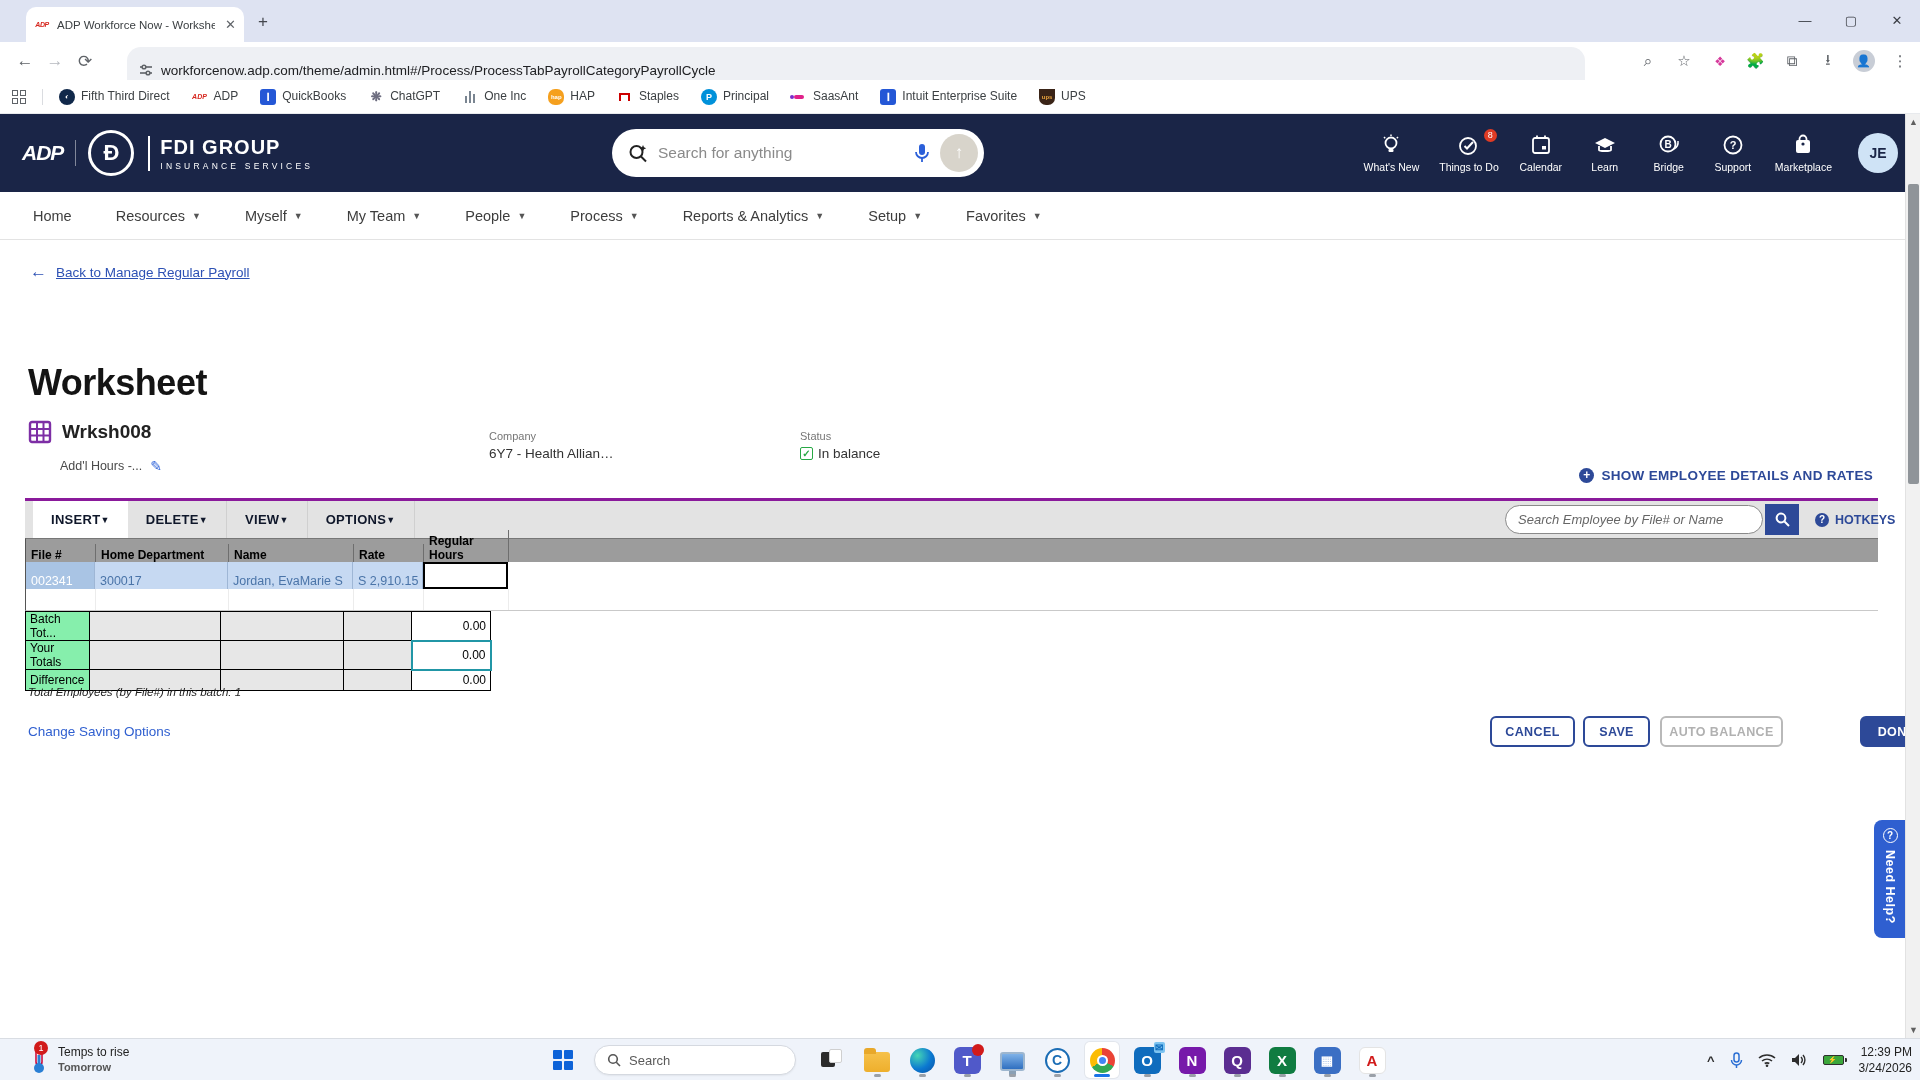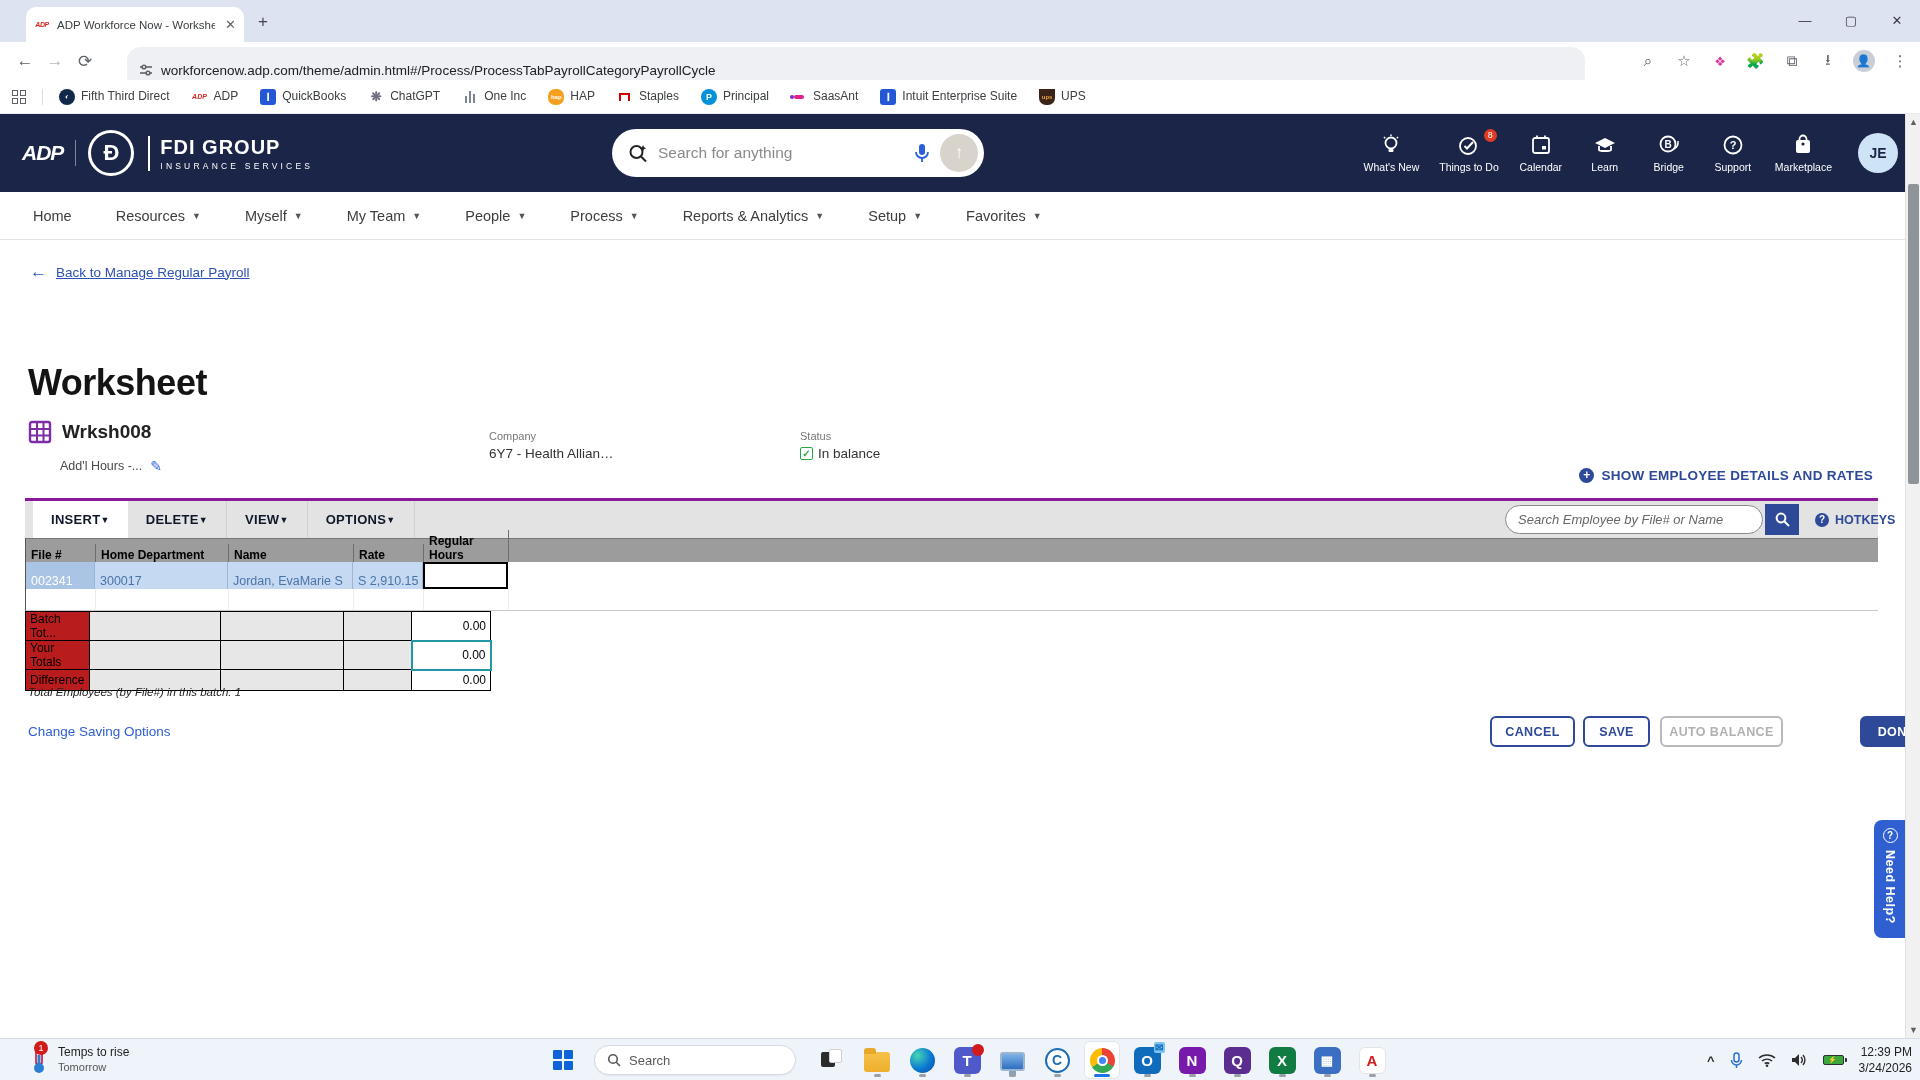--- a/index.html
+++ b/index.html
@@ -111,21 +111,21 @@
   .g-c { font-size:12.5px; padding:12px 0 0 5px; border-right:1px solid #9eb6d5; }
   .c0 { width:70px; } .c1 { width:133px; } .c2 { width:125px; } .c3 { width:70px; } .c4 { width:85px; } .cfill { flex:1; border-right:none; }
   .sel-row .g-c { background:#c6d9f2; color:#4a74a8; }
   .sel-row .c0 { background:#a9c4e4; color:#fff; border-left:1px solid #555; }
   .hours-cell { background:#fff !important; border:2px solid #000 !important; padding:0; }
   .sel-row .cfill { background:#fff; }
   .empty-row { display:flex; height:22px; border-left:1px solid #555; border-bottom:1px solid #c9c9c9; }
   .empty-row .g-c { border-right:1px solid #ececec; }
   .sum-table { border-collapse:collapse; margin-top:0; }
   .sum-table td { border:1px solid #000; height:21px; font-size:12px; color:#000; padding:0 4px; }
-  .sum-lbl { width:64px; background:#b91c1c; text-align:left; }
+  .sum-lbl { width:64px; background:#86efac; text-align:left; }
   .sum-gray { background:#e7e7e7; }
   .sg1 { width:131px; } .sg2 { width:123px; } .sg3 { width:68px; }
   .sum-val { width:79px; background:#fff; text-align:right; font-size:12.5px; }
   .sum-val.teal { border:2px solid #2196a6; }
 
   .total-note { position:absolute; left:28px; top:686px; font-size:11.5px; font-style:italic; color:#222; }
   .change-saving { position:absolute; left:28px; top:724px; font-size:13.5px; color:#2f5fd0; font-weight:500; }
 
   .action-btn { position:absolute; top:716px; height:31px; border-radius:6px; display:flex; align-items:center; justify-content:center; font-size:12.5px; font-weight:800; letter-spacing:0.4px; background:#fff; }
   .btn-outline { border:2px solid #2d4998; color:#2d4998; }
@@ -140,21 +140,21 @@
   .pg-scroll { position:absolute; right:0; top:114px; width:15px; height:924px; background:#f1f1f1; border-left:1px solid #e2e2e2; }
   .pg-thumb { position:absolute; left:2px; top:70px; width:11px; height:300px; background:#8f9499; border-radius:2px; }
   .pg-arrow { position:absolute; left:0; width:15px; text-align:center; font-size:9px; color:#606060; }
 
   
   .taskbar { position:absolute; left:0; top:1038px; width:1920px; height:42px; background:#eff3fa; border-top:1px solid #d9dde3; }
   .weather { position:absolute; left:28px; top:4px; display:flex; align-items:center; gap:8px; }
   .thermo { position:relative; width:22px; height:32px; }
   .thermo-badge { position:absolute; left:6px; top:-2px; width:14px; height:14px; border-radius:50%; background:#d11a1a; color:#fff; font-size:9px; display:flex; align-items:center; justify-content:center; z-index:2; }
   .weather-txt .l1 { font-size:12px; color:#222; }
-  .weather-txt .l2 { font-size:11px; color:#555; margin-top:2px; }
+  .weather-txt .l2 { font-size:11px; color:#555; margin-top:2px;font-weight:bold; }
   .start-btn { position:absolute; left:553px; top:11px; width:20px; height:20px; display:grid; grid-template-columns:9px 9px; grid-template-rows:9px 9px; gap:1.5px; }
   .start-btn i { background:#0e63d8; border-radius:1px; }
   .tb-search { position:absolute; left:594px; top:6px; width:202px; height:30px; background:#fff; border:1px solid #d5d9e0; border-radius:15px; display:flex; align-items:center; padding:0 12px; gap:8px; box-shadow:0 1px 2px rgba(0,0,0,0.06); }
   .tb-search input { border:none; outline:none; font-size:13px; color:#444; width:130px; font-family:"Liberation Sans",sans-serif; background:transparent; }
   .tb-search input::placeholder { color:#5a5a5a; }
   .apps { position:absolute; left:815px; top:3px; display:flex; gap:11px; }
   .app { width:34px; height:36px; display:flex; flex-direction:column; align-items:center; justify-content:center; position:relative; border-radius:5px; }
   .app .ind { position:absolute; bottom:1px; width:7px; height:3px; border-radius:2px; background:#9aa0a8; }
   .app.active { background:#fff; box-shadow:0 0 0 1px #e2e6ec; }
   .app.active .ind { width:16px; background:#1a73e8; }

